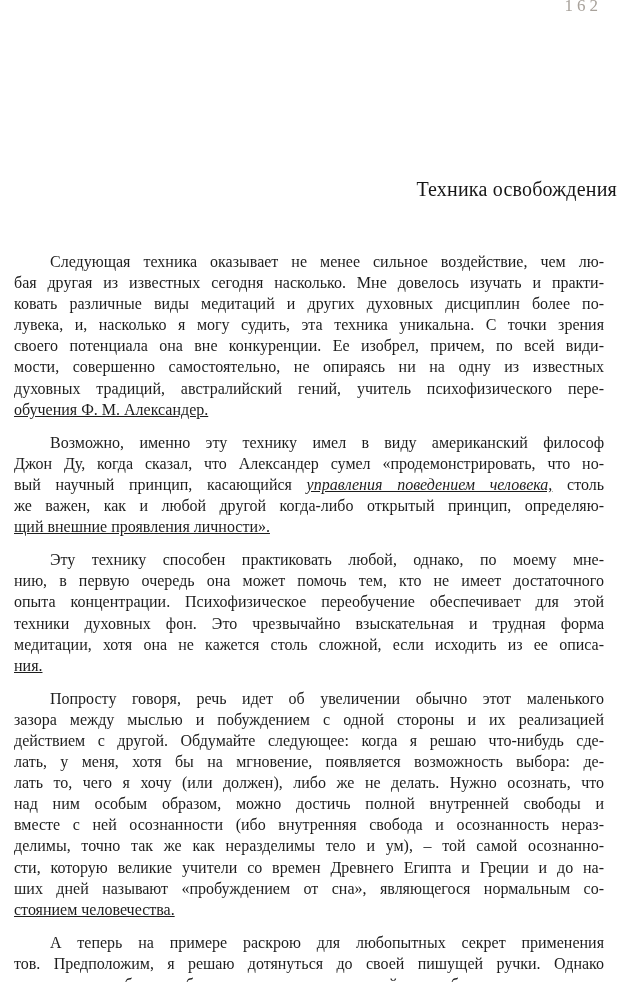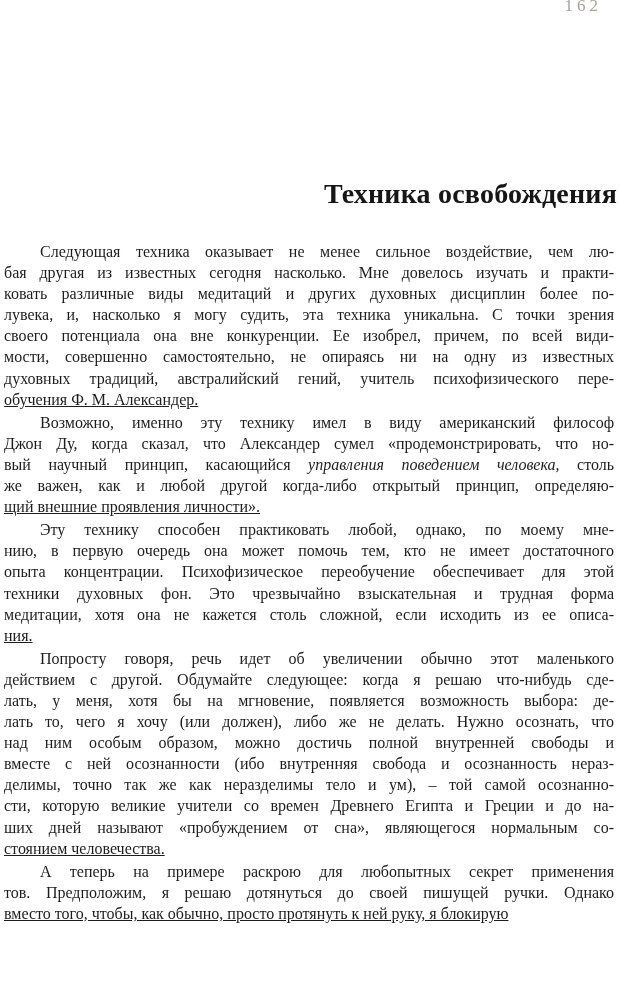--- a/index.html
+++ b/index.html
@@ -17,45 +17,45 @@
     right: 18px;
     font-size: 17px;
     font-weight: 400;
     color: #a8a29b;
     letter-spacing: 4px;
   }
   .chapter-title {
     position: absolute;
     top: 178px;
     right: 3px;
-    font-size: 28px;
-    font-weight: 700;
+    font-size: 20px;
+    font-weight: 400;
     color: #161616;
     letter-spacing: 0.2px;
     white-space: nowrap;
   }
   .body-text {
     position: absolute;
     top: 239px;
     left: 2px;
     right: 4px;
     font-size: 16px;
     line-height: 21.1px;
     color: #1d1d1d;
   }
-  .paragraph { margin: 2px; }
+  .paragraph { margin: 12px; }
   .line {
     text-align: justify;
     text-align-last: justify;
     height: 21.1px;
     overflow: hidden;
   }
   .line.first { text-indent: 36px; }
   .line.last { text-align-last: left; text-decoration: underline; }
-  .italic { font-style: italic; }
+  .italic { font-style: italic; text-decoration: underline; }
 </style>
 </head>
 <body>
 
 <div class="page-number">162</div>
 
 <h1 class="chapter-title" style="margin:0;">Техника освобождения</h1>
 
 <div class="body-text">
     <div class="paragraph">
@@ -78,20 +78,21 @@
     <div class="paragraph">
       <div class="line first">Эту технику способен практиковать любой, однако, по моему мне-</div>
       <div class="line">нию, в первую очередь она может помочь тем, кто не имеет достаточного</div>
       <div class="line">опыта концентрации. Психофизическое переобучение обеспечивает для этой</div>
       <div class="line">техники духовных фон. Это чрезвычайно взыскательная и трудная форма</div>
       <div class="line">медитации, хотя она не кажется столь сложной, если исходить из ее описа-</div>
       <div class="line last">ния.</div>
     </div>
     <div class="paragraph">
       <div class="line first">Попросту говоря, речь идет об увеличении обычно этот маленького</div>
+      <div class="line">зазора между мыслью и побуждением с одной стороны и их реализацией</div>
       <div class="line">действием с другой. Обдумайте следующее: когда я решаю что-нибудь сде-</div>
       <div class="line">лать, у меня, хотя бы на мгновение, появляется возможность выбора: де-</div>
       <div class="line">лать то, чего я хочу (или должен), либо же не делать. Нужно осознать, что</div>
       <div class="line">над ним особым образом, можно достичь полной внутренней свободы и</div>
       <div class="line">вместе с ней осознанности (ибо внутренняя свобода и осознанность нераз-</div>
       <div class="line">делимы, точно так же как неразделимы тело и ум), – той самой осознанно-</div>
       <div class="line">сти, которую великие учители со времен Древнего Египта и Греции и до на-</div>
       <div class="line">ших дней называют «пробуждением от сна», являющегося нормальным со-</div>
       <div class="line last">стоянием человечества.</div>
     </div>

